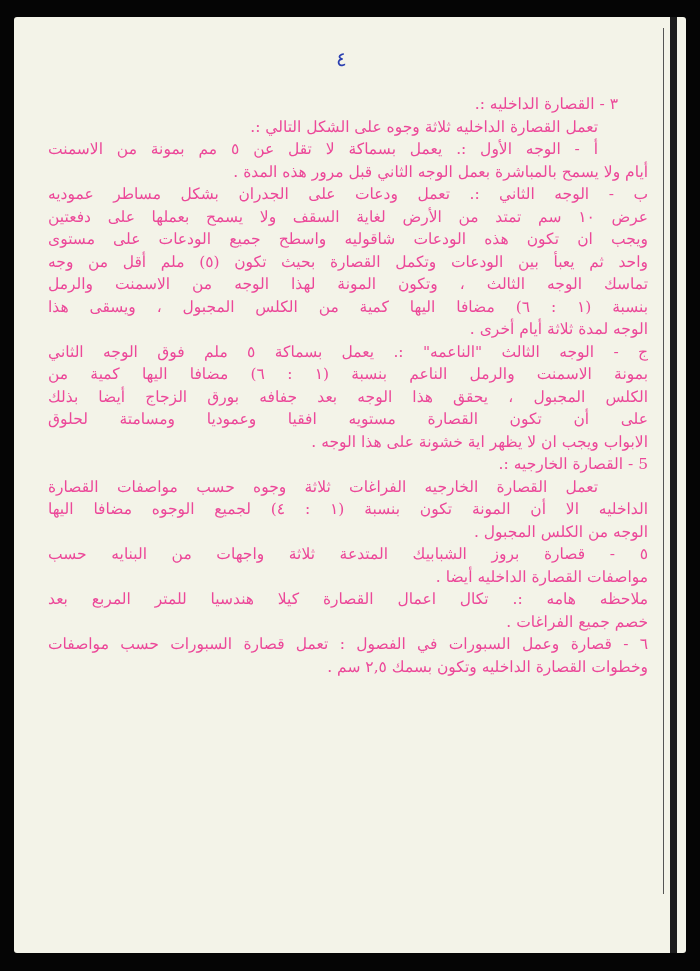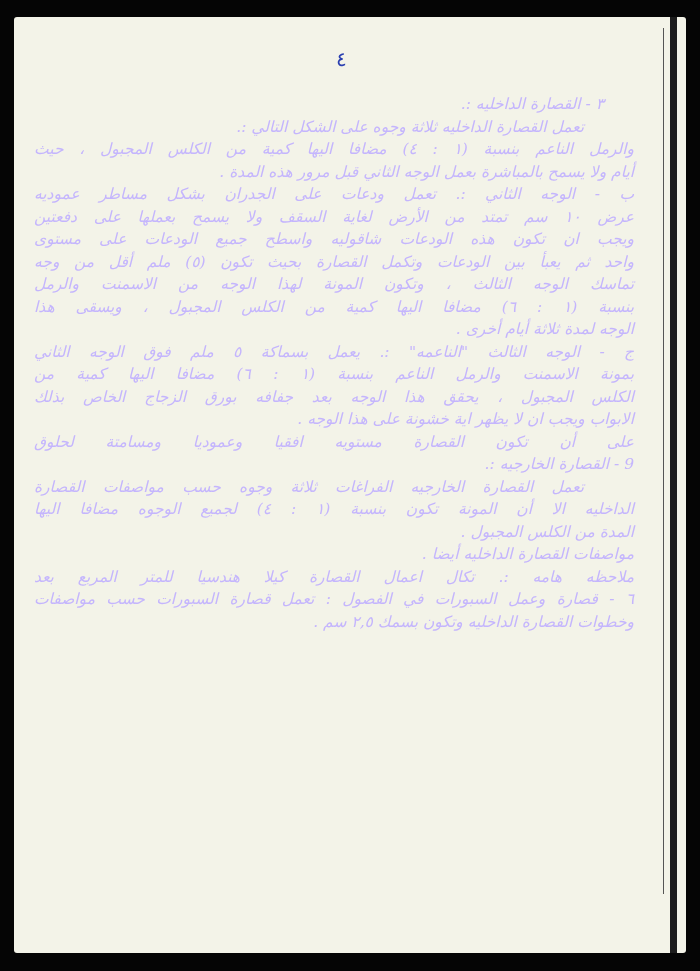--- a/index.html
+++ b/index.html
@@ -15,56 +15,58 @@
     position: absolute; left: 663px; top: 28px; width: 1px; height: 866px; background: #555;
   }
   .edge-strip {
     position: absolute; left: 670px; top: 17px; width: 7px; height: 936px; background: #1c1c1c;
   }
   .page-num {
     position: absolute; left: 336px; top: 47px; color: #2a3fb0; font-size: 20px;
     font-family: "DejaVu Serif", serif;
   }
   .content {
-    position: absolute; left: 34px; top: 93px; width: 600px; direction: rtl;
-    color: #c4b5fd; font-family: "DejaVu Serif", serif; font-style: italic;
+    position: absolute; left: 48px; top: 93px; width: 600px; direction: rtl;
+    color: #ec4899; font-family: "DejaVu Serif", serif; 
   }
   .line { font-size: 15.5px; line-height: 22.5px; white-space: nowrap; text-align: justify; text-align-last: justify; }
   .line.short { text-align-last: right; }
   .line.heading { text-align-last: right; }
   .indent-2 { padding-right: 50px; }
   .indent-3 { padding-right: 30px; }
 </style>
 </head>
 <body>
 
 <div class="paper"></div>
 <div class="margin-line"></div>
 <div class="edge-strip"></div>
 
 <div class="page-num">٤</div>
 
 <div class="content">
   <div class="line heading indent-3">٣ - القصارة الداخليه :.</div>
   <div class="line short indent-2">تعمل القصارة الداخليه ثلاثة وجوه على الشكل التالي :.</div>
-  <div class="line">والرمل الناعم بنسبة (١ : ٤) مضافا اليها كمية من الكلس المجبول ، حيث</div>
+  <div class="line indent-2">أ - الوجه الأول :. يعمل بسماكة لا تقل عن ٥ مم بمونة من الاسمنت</div>
   <div class="line short">أيام ولا يسمح بالمباشرة بعمل الوجه الثاني قبل مرور هذه المدة .</div>
   <div class="line">ب - الوجه الثاني :. تعمل ودعات على الجدران بشكل مساطر عموديه</div>
   <div class="line">عرض ١٠ سم تمتد من الأرض لغاية السقف ولا يسمح بعملها على دفعتين</div>
   <div class="line">ويجب ان تكون هذه الودعات شاقوليه واسطح جميع الودعات على مستوى</div>
   <div class="line">واحد ثم يعبأ بين الودعات وتكمل القصارة بحيث تكون (٥) ملم أقل من وجه</div>
   <div class="line">تماسك الوجه الثالث ، وتكون المونة لهذا الوجه من الاسمنت والرمل</div>
   <div class="line">بنسبة (١ : ٦) مضافا اليها كمية من الكلس المجبول ، ويسقى هذا</div>
   <div class="line short">الوجه لمدة ثلاثة أيام أخرى .</div>
   <div class="line">ج - الوجه الثالث "الناعمه" :. يعمل بسماكة ٥ ملم فوق الوجه الثاني</div>
   <div class="line">بمونة الاسمنت والرمل الناعم بنسبة (١ : ٦) مضافا اليها كمية من</div>
-  <div class="line">الكلس المجبول ، يحقق هذا الوجه بعد جفافه بورق الزجاج الخاص بذلك</div>
+  <div class="line">الكلس المجبول ، يحقق هذا الوجه بعد جفافه بورق الزجاج أيضا بذلك</div>
+  <div class="line">على أن تكون القصارة مستويه افقيا وعموديا ومسامتة لحلوق</div>
   <div class="line short">الابواب ويجب ان لا يظهر اية خشونة على هذا الوجه .</div>
-  <div class="line">على أن تكون القصارة مستويه افقيا وعموديا ومسامتة لحلوق</div>
-  <div class="line heading">9 - القصارة الخارجيه :.</div>
+  <div class="line heading">5 - القصارة الخارجيه :.</div>
   <div class="line indent-2">تعمل القصارة الخارجيه الفراغات ثلاثة وجوه حسب مواصفات القصارة</div>
   <div class="line">الداخليه الا أن المونة تكون بنسبة (١ : ٤) لجميع الوجوه مضافا اليها</div>
-  <div class="line short">المدة من الكلس المجبول .</div>
+  <div class="line short">الوجه من الكلس المجبول .</div>
+  <div class="line">٥ - قصارة بروز الشبابيك المتدعة ثلاثة واجهات من البنايه حسب</div>
   <div class="line short">مواصفات القصارة الداخليه أيضا .</div>
   <div class="line">ملاحظه هامه :. تكال اعمال القصارة كيلا هندسيا للمتر المربع بعد</div>
+  <div class="line short">خصم جميع الفراغات .</div>
   <div class="line">٦ - قصارة وعمل السبورات في الفصول : تعمل قصارة السبورات حسب مواصفات</div>
   <div class="line short">وخطوات القصارة الداخليه وتكون بسمك ٢,٥ سم .</div>
 </div>
 
 </body></html>

